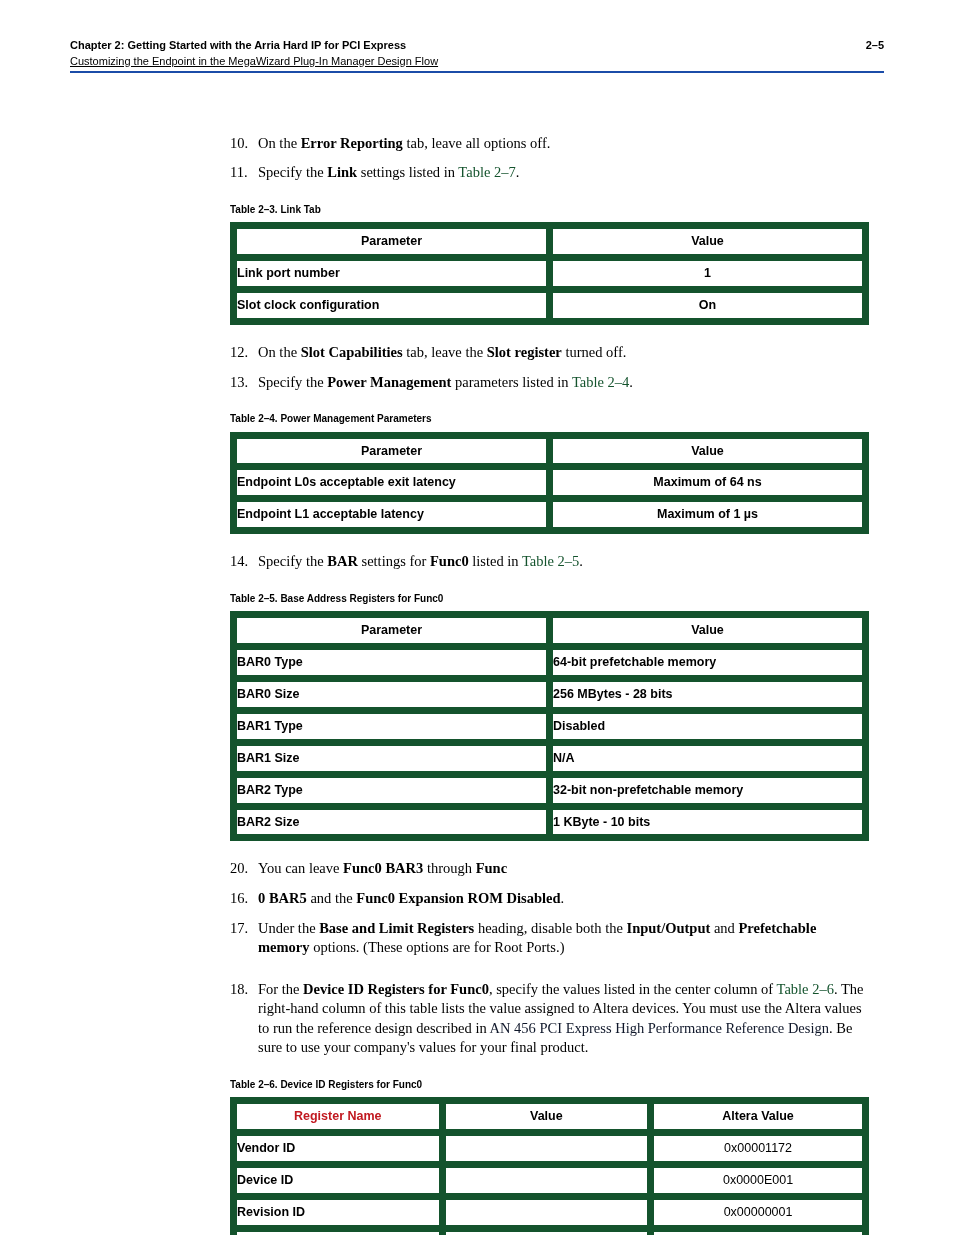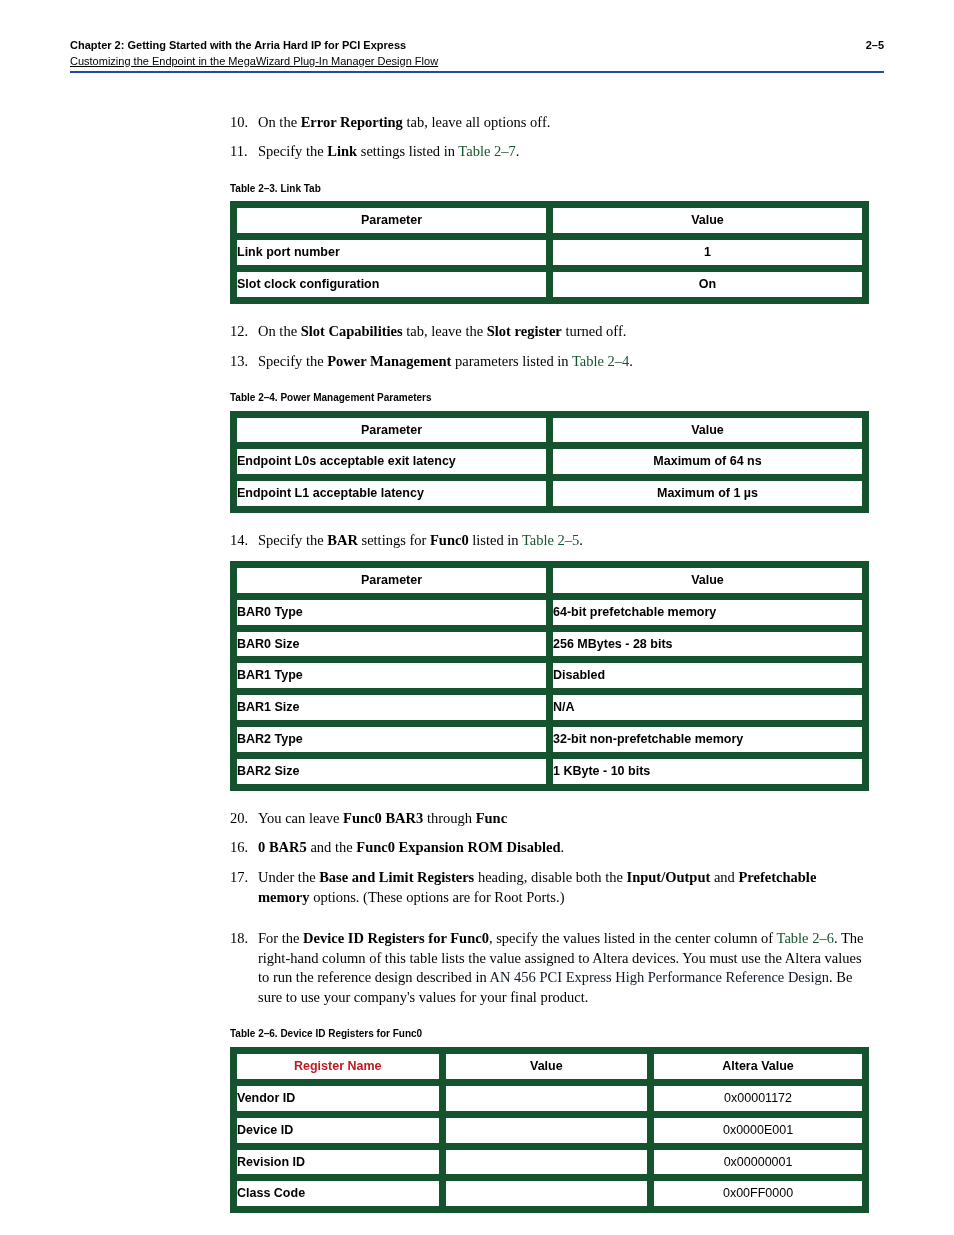--- a/index.html
+++ b/index.html
@@ -15,21 +15,21 @@
   }
   .header {
     display: flex;
     justify-content: space-between;
     align-items: flex-start;
     font-family: Arial, Helvetica, sans-serif;
     font-size: 11px;
     color: #000;
     border-bottom: 2px solid #1b4ca8;
     padding-bottom: 2px;
-    margin-bottom: 40px;
+    margin-bottom: 61px;
   }
   .header .left {
     display: flex;
     flex-direction: column;
   }
   .header .line1 { font-weight: bold; }
   .header .line2 { font-weight: normal; margin-top: 1px; text-decoration: underline; }
   .header .right { font-weight: bold; }
   .content {
     margin-left: 160px;
@@ -158,20 +158,21 @@
     </tbody>
   </table>
 
   <ol class="steps">
     <li>
       <span class="num">14.</span>
       <span>Specify the </span><b>BAR</b><span> settings for </span><b>Func0</b><span> listed in </span><span class="link">Table 2–5</span><span>.</span>
     </li>
   </ol>
 
+  <div class="table-caption">Table 2–5.  Base Address Registers for Func0</div>
   <table class="doc left-val">
     <thead>
         <tr>
       <th style="width:50%">Parameter</th>
       <th>Value</th>
     </tr>
       </thead>
     <tbody>
       <tr>
           <td>BAR0 Type</td>

